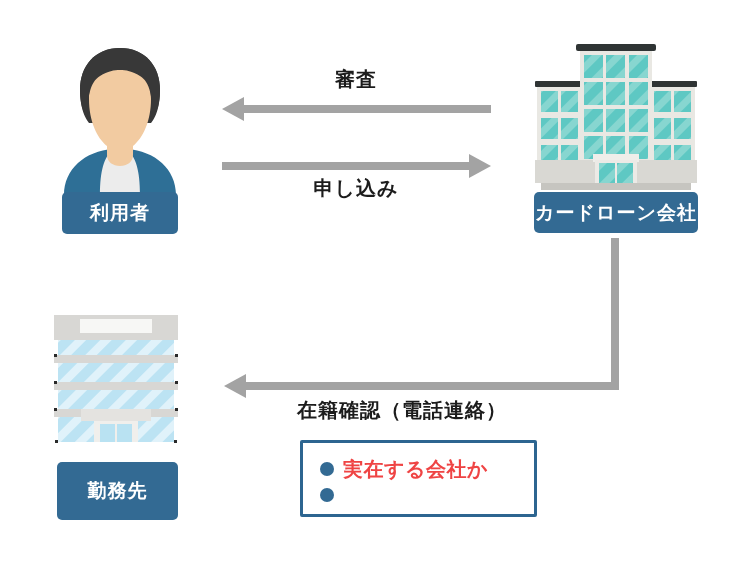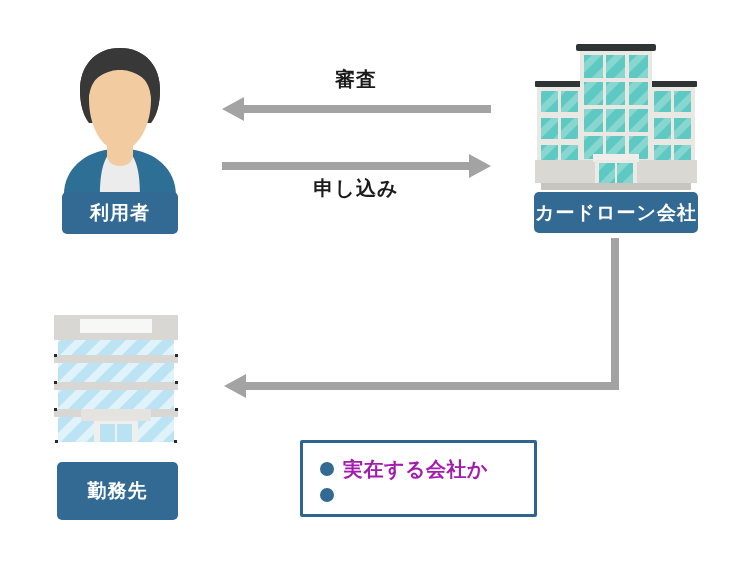--- a/index.html
+++ b/index.html
@@ -28,21 +28,21 @@
     border-top:12px solid transparent;border-bottom:12px solid transparent;
     border-left:22px solid #a3a3a3;border-right:0;
   }
   .note-box{
     position:absolute;left:300px;top:440px;width:237px;height:77px;
     box-sizing:border-box;border:3px solid #2d6590;border-radius:2px;background:#ffffff;
     display:flex;flex-direction:column;justify-content:center;gap:5px;padding-left:17px;
   }
   .note-row{display:flex;align-items:center;gap:9px;}
   .bullet{width:14px;height:14px;border-radius:50%;background:#336a93;flex:0 0 auto;}
-  .note-text{font-size:20px;font-weight:bold;color:#a21caf;letter-spacing:0.5px;font-family:Liberation Mono, monospace;}
+  .note-text{font-size:20px;font-weight:bold;color:#ef4444;letter-spacing:0.5px;font-family:Liberation Mono, monospace;}
   svg{display:block;}
 </style>
 </head>
 <body>
 
 <div id="canvas">
 
   <div class="abs" style="left:55px;top:45px;width:130px;height:150px;">
     <svg width="130" height="150" viewBox="0 0 130 150" aria-hidden="true">
       <path fill="#383838" d="M65,3 C40,3 25,21 25,45 C25,61 29,72 34,78 L96,78 C101,72 105,61 105,45 C105,21 90,3 65,3 Z"></path>
@@ -160,20 +160,21 @@
     <div class="shaft" style="left:0;top:8px;width:249px;height:8px;"></div>
     <div class="head-right" style="right:0;top:0;"></div>
   </div>
   <div class="flow-label" style="left:280px;top:175px;width:152px;">申し込み</div>
 
   <div class="abs" style="left:224px;top:238px;width:395px;height:162px;">
     <div class="shaft" style="left:387px;top:0;width:8px;height:152px;"></div>
     <div class="shaft" style="left:19px;top:144px;width:376px;height:8px;"></div>
     <div class="head-left" style="left:0;top:136px;"></div>
   </div>
+  <div class="flow-label" style="left:292px;top:397px;width:220px;">在籍確認（電話連絡）</div>
 
   <div class="note-box">
     <div class="note-row">
       <span class="bullet"></span>
       <span class="note-text">実在する会社か</span>
     </div>
     <div class="note-row">
       <span class="bullet"></span>
     </div>
   </div>

